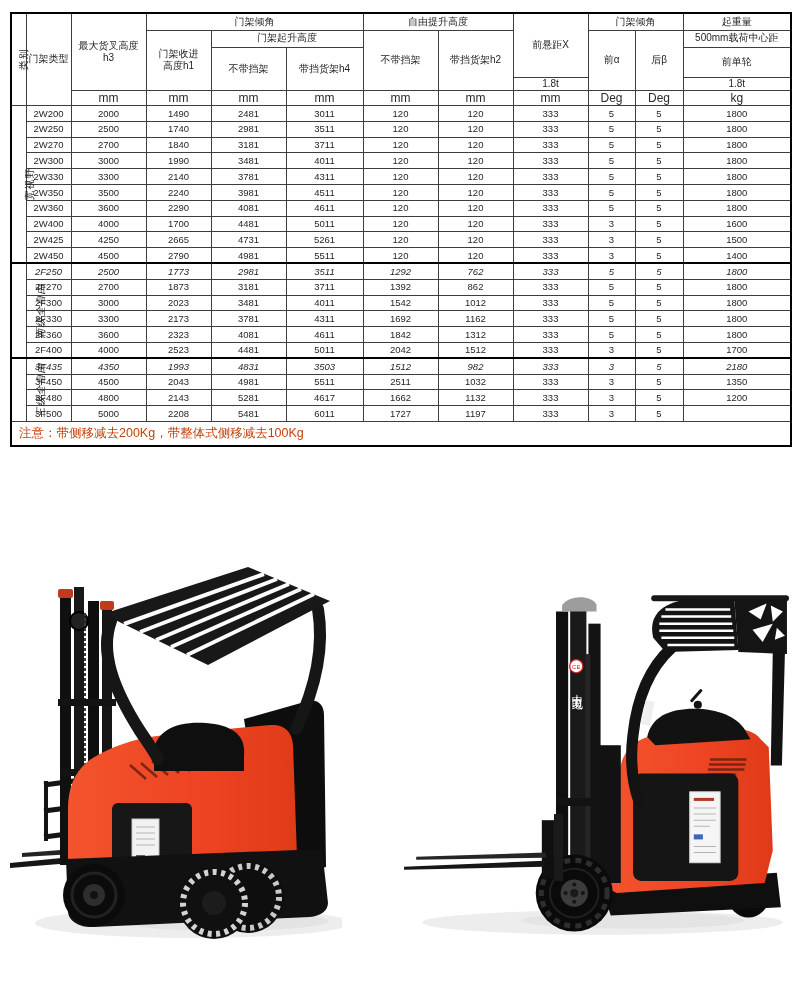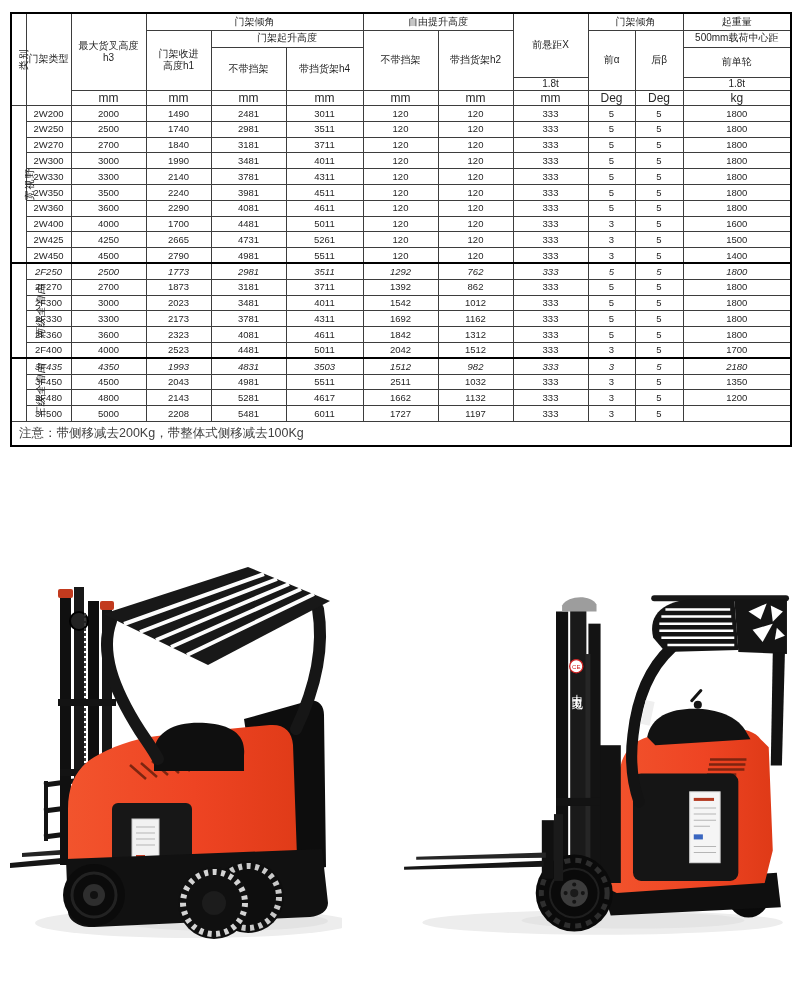--- a/index.html
+++ b/index.html
@@ -14,21 +14,21 @@
   .spec-table thead th { font-size:10px; line-height:1.25; }
   .h-r1 { height:17px; } .h-r2 { height:17px; } .h-r3 { height:30px; }
   .h-r4 { height:13px; } .h-r4 th { font-size:9px; }
   .units { height:14px; } .units td { font-size:12px; color:#2a2a2a;margin-left:44px; }
   .spec-table tbody tr { height:15.8px; }
   .spec-table tbody td { font-size:9.5px; line-height:1; }
   .group-start td { border-top:2px solid #000;font-style:italic; }
   .cat-cell { padding:0; }
   .vtext { display:inline-block; transform:rotate(-90deg); white-space:nowrap; font-size:10px;
            letter-spacing:1px; }
-  .note-row td { border:1px solid #000; text-align:left; font-size:12.5px; color:#404040;
+  .note-row td { border:1px solid #000; text-align:left; font-size:12.5px; color:#c2410c;
                  padding:3px 2px 3px 7px; height:17px; }
 
   
   .figures { position:relative; width:800px; height:535px; }
   .fig { position:absolute; }
   .fig-left  { left:8px;  top:112px; width:334px; height:400px; }
   .fig-right { left:400px; top:148px; width:390px; height:345px; }
   svg { display:block; }
 </style>
 </head>

